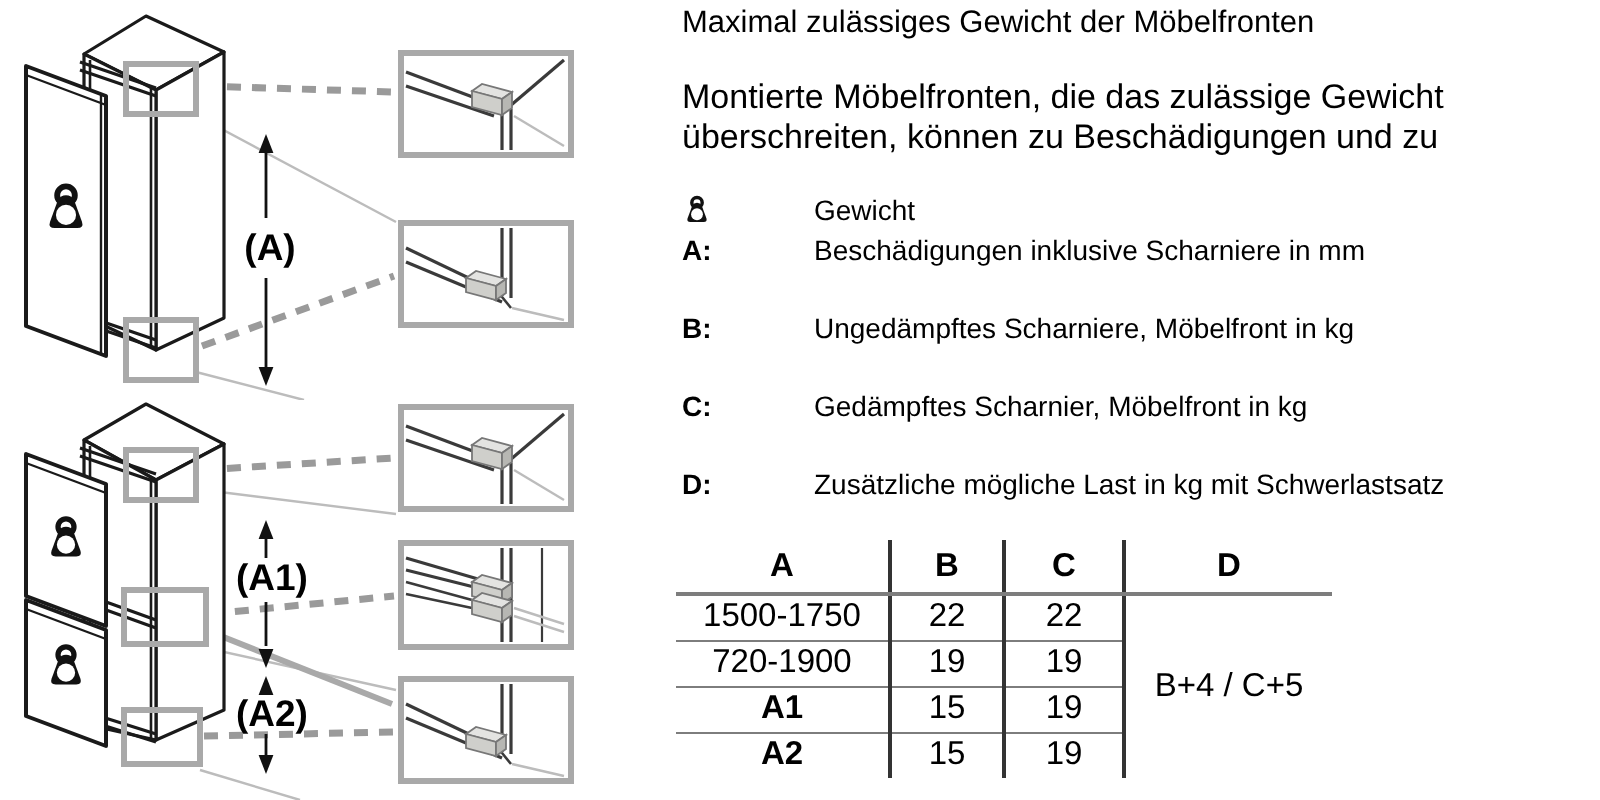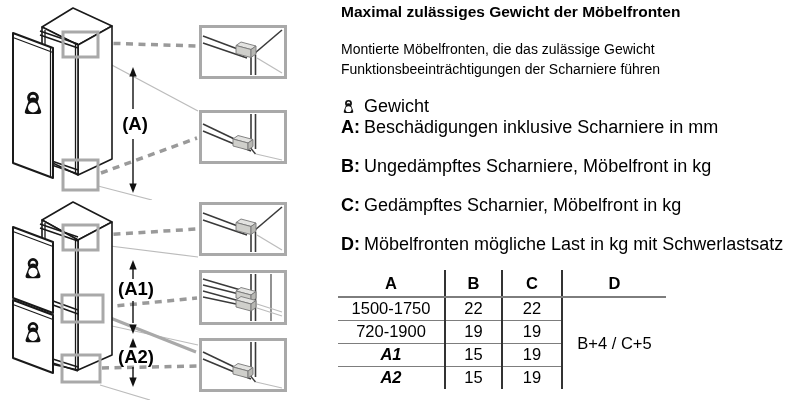--- a/index.html
+++ b/index.html
@@ -1,34 +1,34 @@
 <!DOCTYPE html>
 <html><head>
 <meta charset="utf-8">
 <style>
   html,body{margin:0;padding:0;background:#fff;}
   #page{position:relative;width:800px;height:400px;background:#fff;overflow:hidden;
         font-family:"Liberation Sans",sans-serif;color:#000;}
   .abs{position:absolute;}
   
-  #title{left:341px;top:3px;font-size:15.5px;font-weight:bold;white-space:nowrap;}
-  #intro{left:341px;top:39px;font-size:14px;line-height:20px;white-space:nowrap;}
-  .legend-row{left:341px;font-size:18px;display:flex;align-items:center;white-space:nowrap;}
+  #title{left:341px;top:3px;font-size:15.5px;font-weight:normal;white-space:nowrap;}
+  #intro{left:341px;top:39px;font-size:17px;line-height:20px;white-space:nowrap;}
+  .legend-row{left:341px;font-size:14px;display:flex;align-items:center;white-space:nowrap;gap:43px;}
   .legend-key{font-weight:bold;display:inline-block;width:23px;}
   #legend-weight .legend-ic{display:inline-block;width:23px;}
   
   #spec-table{left:338px;top:270px;border-collapse:collapse;table-layout:fixed;font-size:16.5px;}
   #spec-table th,#spec-table td{padding:0;text-align:center;vertical-align:middle;font-weight:normal;}
   #spec-table th{font-weight:bold;height:26px;border-bottom:2px solid #7d7d7d;}
   #spec-table col.cA{width:107px;} #spec-table col.cB{width:57px;}
   #spec-table col.cC{width:60px;} #spec-table col.cD{width:104px;}
   #spec-table th.vline,#spec-table td.vline{border-right:2px solid #333;}
   #spec-table tr.rw{height:23px;margin-top:48px;}
   #spec-table tr.rw:not(:last-child) td.hline{border-bottom:1.7px solid #7d7d7d;}
-  #spec-table .strong{font-weight:bold;font-style:italic;}
+  #spec-table .strong{font-weight:bold;}
   
   svg{display:block;}
   svg text{font-family:"Liberation Sans",sans-serif;font-weight:bold;}
 </style>
 </head>
 <body>
 
 <div id="page">
 
   <svg class="abs" style="left:0;top:0" width="300" height="200" viewBox="0 0 300 200">
@@ -217,21 +217,21 @@
       <path d="M34,29 L39,25.5 L54,29.5 L49,33 Z" fill="#e3e3e1"></path>
       <path d="M34,29 L49,33 L49,40 L34,36 Z" fill="#cfcfcb"></path>
       <path d="M49,33 L54,29.5 L54,36.5 L49,40 Z" fill="#b7b7b3"></path>
     </g>
   </svg>
 
   <div id="title" class="abs">Maximal zulässiges Gewicht der Möbelfronten</div>
 
   <div id="intro" class="abs">
     <div>Montierte Möbelfronten, die das zulässige Gewicht</div>
-    <div>Funktionsbeeinträchtigungen der Scharniere führen</div>
+    <div>überschreiten, können zu Beschädigungen und zu</div>
   </div>
 
   <div id="legend-weight" class="abs legend-row" style="top:96px">
     <span class="legend-ic">
       <svg width="15" height="17" viewBox="-8.5 -13 17 21.5">
           <use href="#kb" transform="scale(0.78)"></use>
         </svg>
     </span>
     <span>Gewicht</span>
   </div>
@@ -243,21 +243,21 @@
   <div class="abs legend-row" style="top:156px">
     <span class="legend-key">B:</span>
     <span>Ungedämpftes Scharniere, Möbelfront in kg</span>
   </div>
   <div class="abs legend-row" style="top:195px">
     <span class="legend-key">C:</span>
     <span>Gedämpftes Scharnier, Möbelfront in kg</span>
   </div>
   <div class="abs legend-row" style="top:234px">
     <span class="legend-key">D:</span>
-    <span>Möbelfronten mögliche Last in kg mit Schwerlastsatz</span>
+    <span>Zusätzliche mögliche Last in kg mit Schwerlastsatz</span>
   </div>
 
   <table id="spec-table" class="abs">
     <colgroup>
         <col class="cA">
         <col class="cB">
         <col class="cC">
         <col class="cD">
       </colgroup>
     <tbody>

